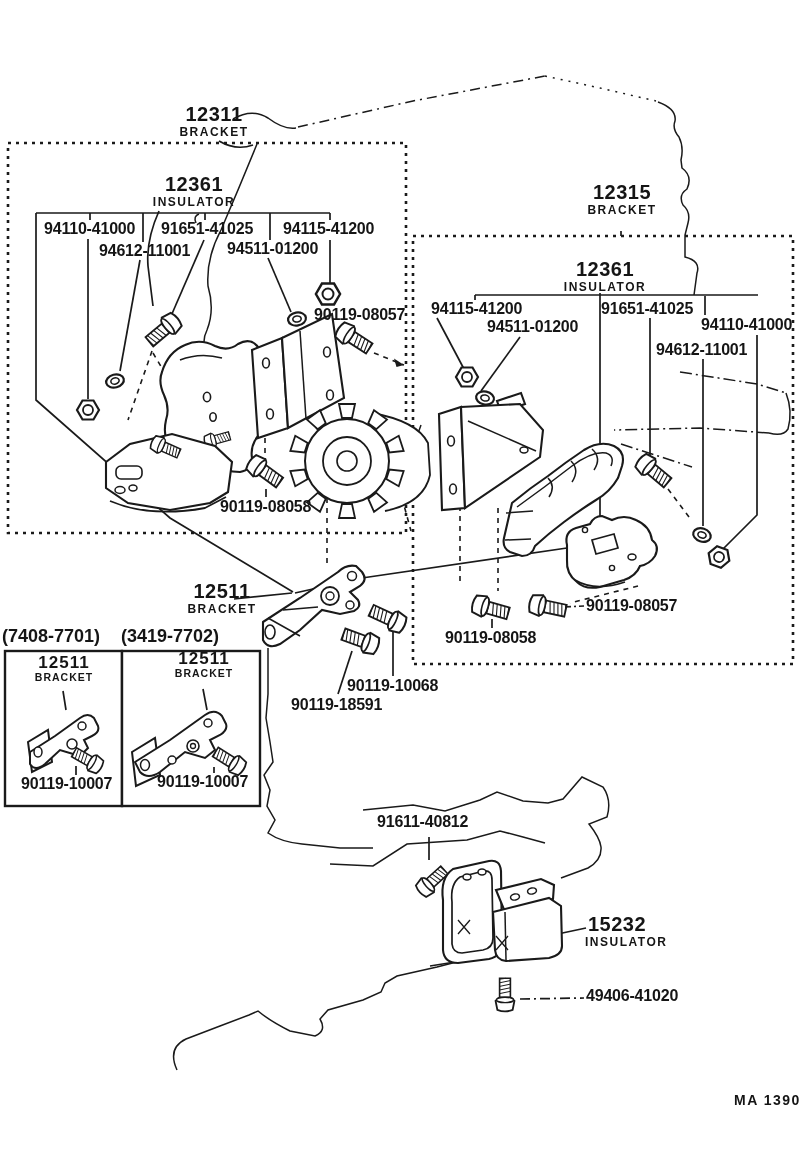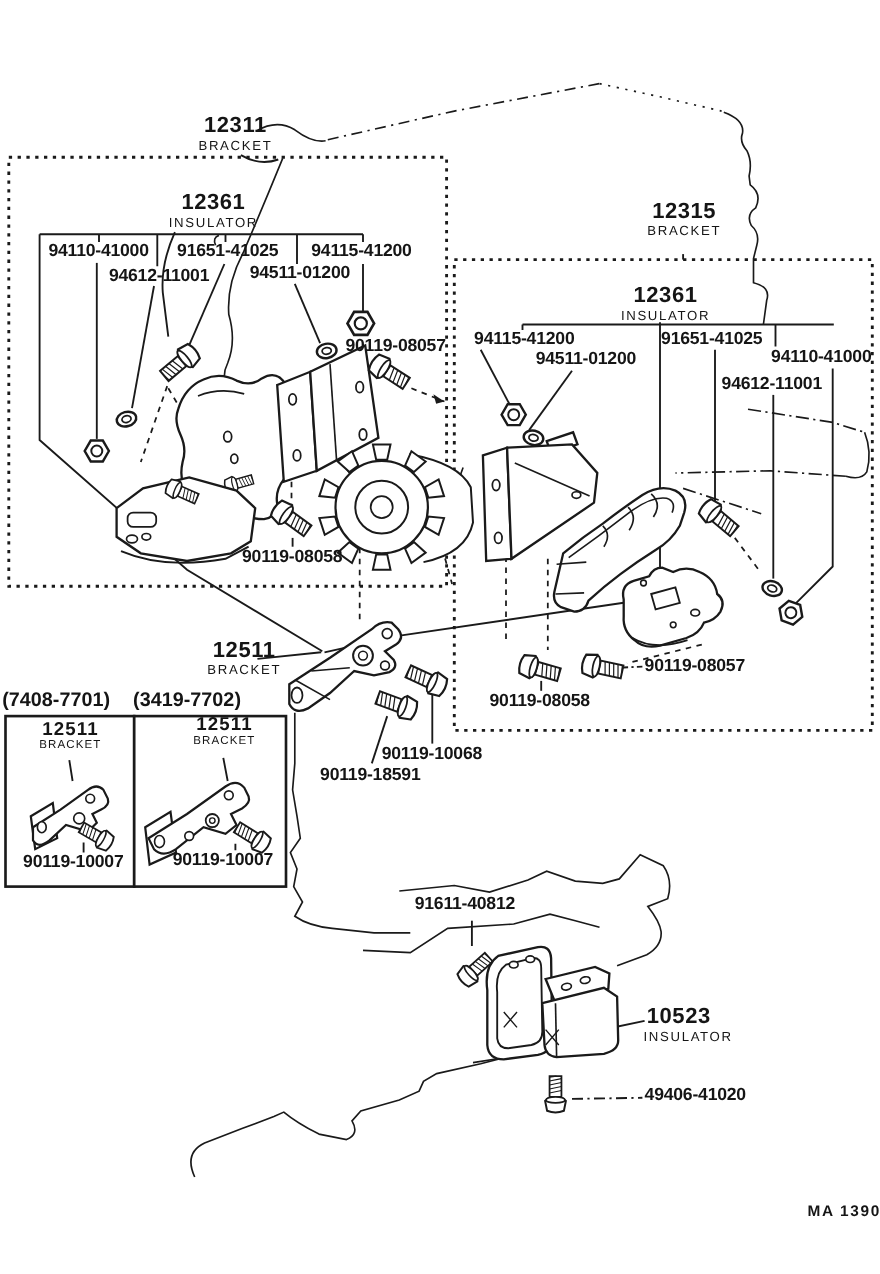--- a/index.html
+++ b/index.html
@@ -2,21 +2,21 @@
 <html><head>
 <meta charset="utf-8">
 <style>
   html,body{margin:0;padding:0;background:#fff}
   .stage{position:relative;width:800px;height:1158px;background:#fff;overflow:hidden;
          font-family:"Liberation Sans",sans-serif;color:#151515}
   .art{position:absolute;left:0;top:0}
   .pn{position:absolute;font-size:16px;font-weight:700;letter-spacing:-0.2px;white-space:nowrap;line-height:1}
   .callout{position:absolute;text-align:center;transform:translateX(-50%);line-height:1;white-space:nowrap}
   .callout .code{font-size:20px;font-weight:700;letter-spacing:0.5px}
-  .callout .type{font-size:12px;font-weight:400;letter-spacing:1.5px;margin-top:2px}
+  .callout .type{font-size:12px;font-weight:700;letter-spacing:1.5px;margin-top:2px}
   .callout.small .code{font-size:17px;letter-spacing:1px}
   .callout.small .type{font-size:10.5px;letter-spacing:1px;margin-top:1px}
   .callout.leftal{transform:none;text-align:left}
   .range{position:absolute;font-size:18px;font-weight:700;letter-spacing:0px;white-space:nowrap;line-height:1}
   .footer{position:absolute;font-size:14px;font-weight:700;letter-spacing:1.5px;white-space:nowrap}
 </style>
 </head>
 <body>
 
 <div class="stage">
@@ -297,19 +297,19 @@
   </div>
   <div class="callout small" style="left:204px;top:650px">
     <div class="code">12511</div>
     <div class="type">BRACKET</div>
   </div>
   <div class="pn" style="left:21px;top:776px">90119-10007</div>
   <div class="pn" style="left:157px;top:774px">90119-10007</div>
 
   <div class="pn" style="left:377px;top:814px">91611-40812</div>
   <div class="callout leftal" style="left:585px;top:914px">
-    <div class="code" style="padding-left:3px">10523</div>
+    <div class="code" style="padding-left:3px">15232</div>
     <div class="type">INSULATOR</div>
   </div>
   <div class="pn" style="left:586px;top:988px">49406-41020</div>
 
   <div class="footer" style="left:734px;top:1092px">MA 1390 C</div>
 </div>
 
 </body></html>

